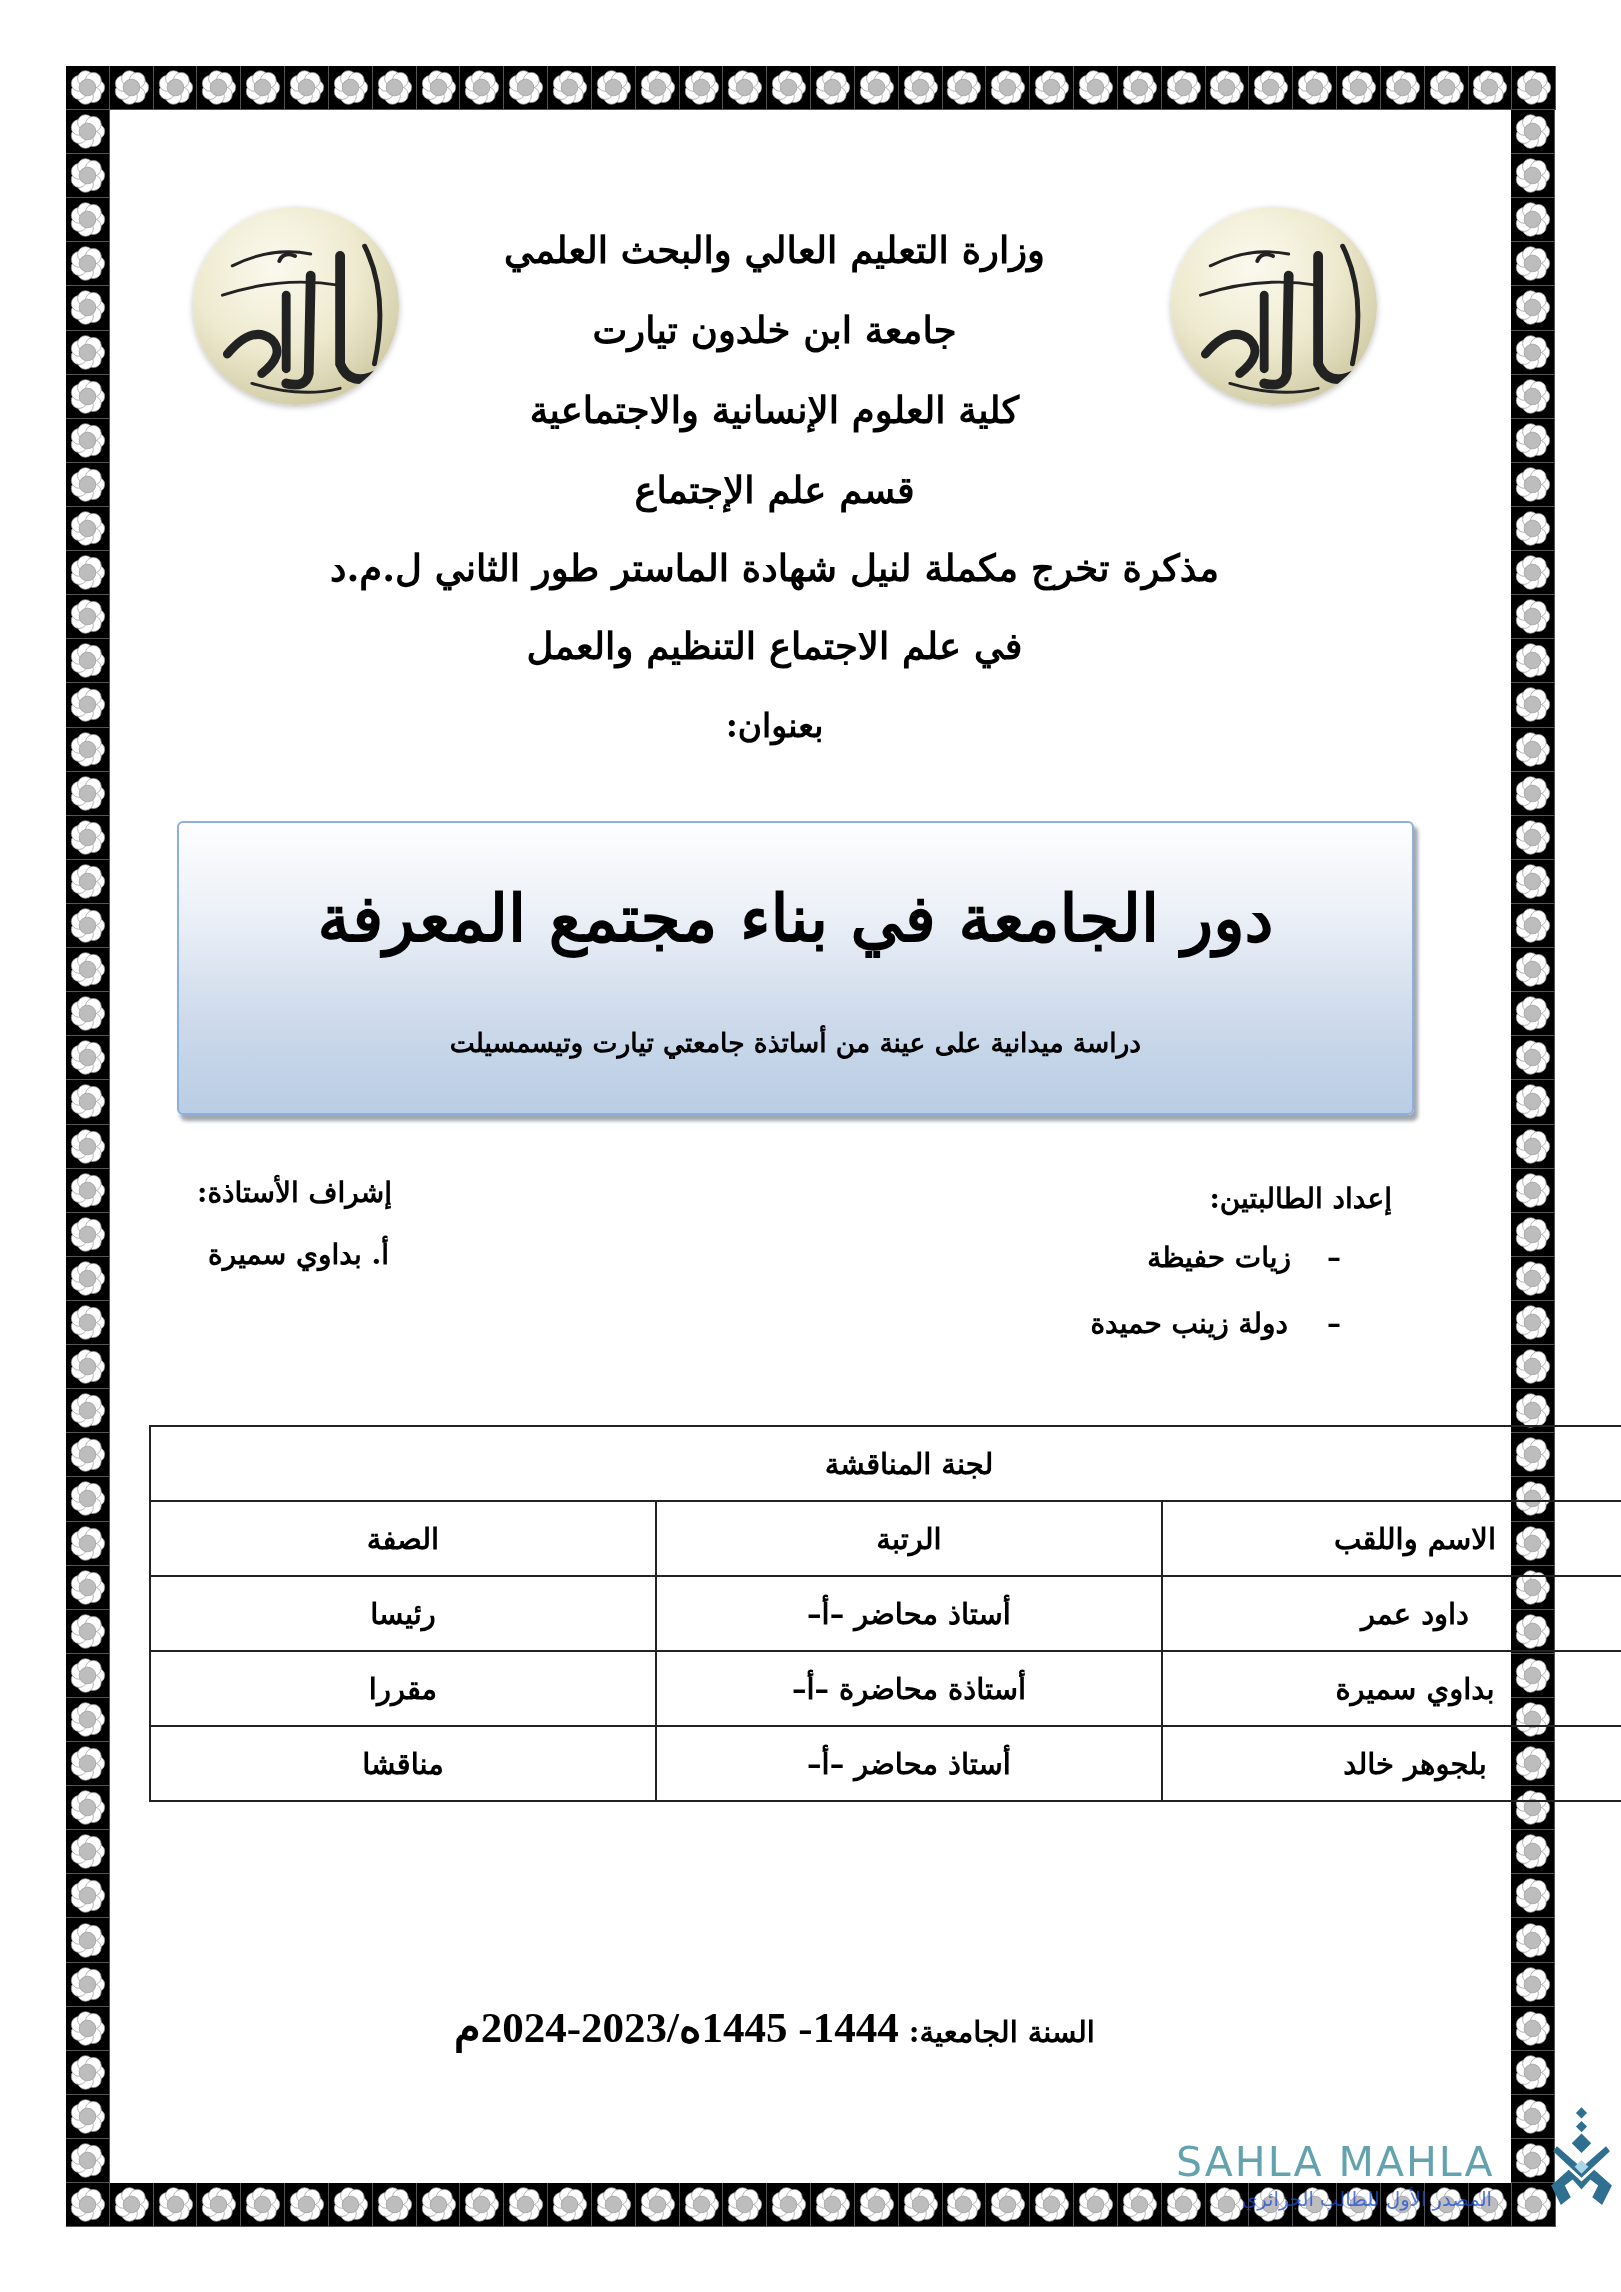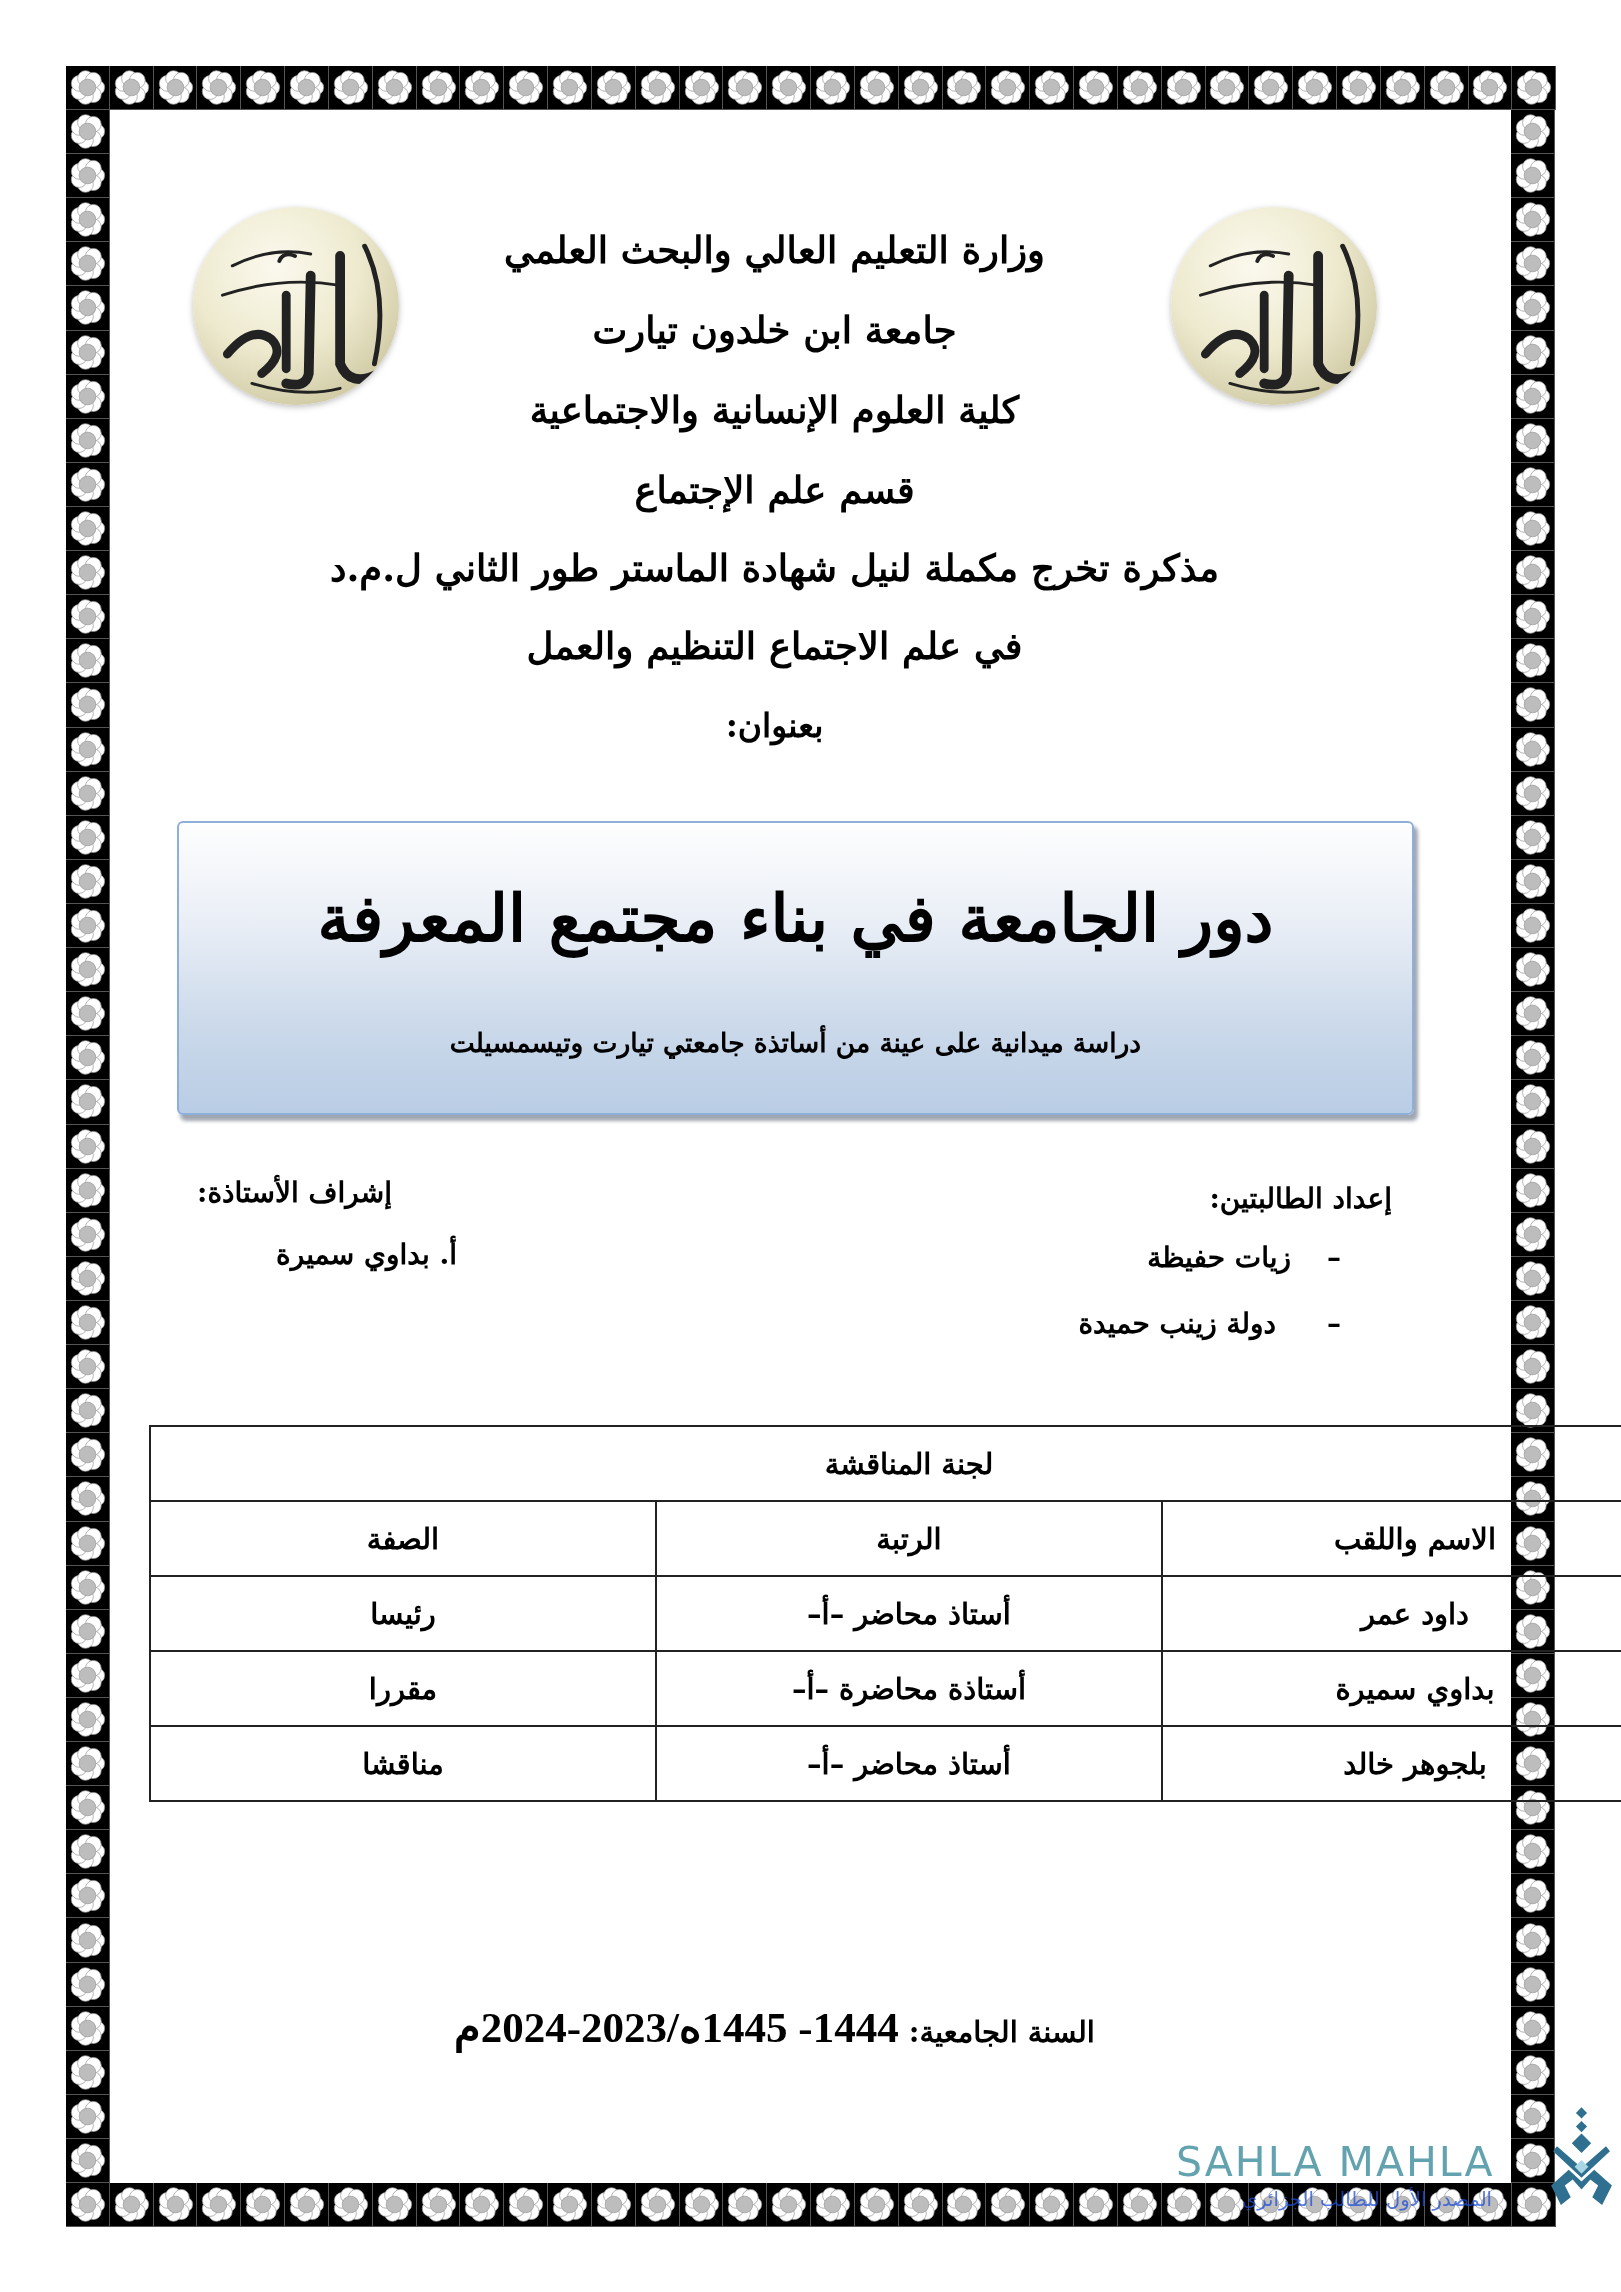--- a/index.html
+++ b/index.html
@@ -2367,24 +2367,24 @@
 
 <div class="title-box">
   <div class="title-main">دور الجامعة في بناء مجتمع المعرفة</div>
   <div class="title-sub">دراسة ميدانية على عينة من أساتذة جامعتي تيارت وتيسمسيلت</div>
 </div>
 
 <div class="txt" style="right:229px; top:1177px;">إعداد الطالبتين:</div>
 <div class="txt" style="right:280px; top:1236px;">–</div>
 <div class="txt" style="right:330px; top:1236px;">زيات حفيظة</div>
 <div class="txt" style="right:280px; top:1302px;">–</div>
-<div class="txt" style="right:345px; top:1302px;text-align:center;">دولة زينب حميدة</div>
+<div class="txt" style="right:333px; top:1302px;text-align:center;">دولة زينب حميدة</div>
 
 <div class="txt" style="right:1229px; top:1171px;">إشراف الأستاذة:</div>
-<div class="txt" style="right:1164px; top:1233px;margin-left:20px;">أ. بداوي سميرة</div>
+<div class="txt" style="right:1232px; top:1233px;margin-left:20px;">أ. بداوي سميرة</div>
 
 <table class="committee">
   <tbody>
       <tr>
     <td colspan="3">لجنة المناقشة</td>
   </tr>
   <tr>
     <td>الاسم واللقب</td>
     <td>الرتبة</td>
     <td>الصفة</td>

